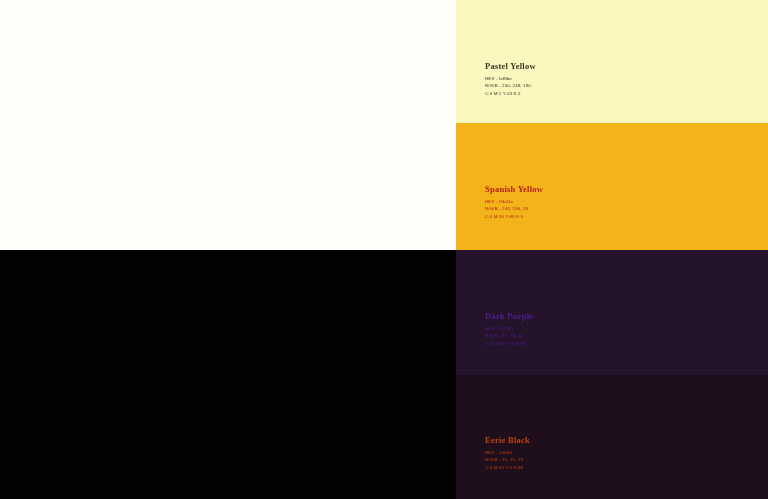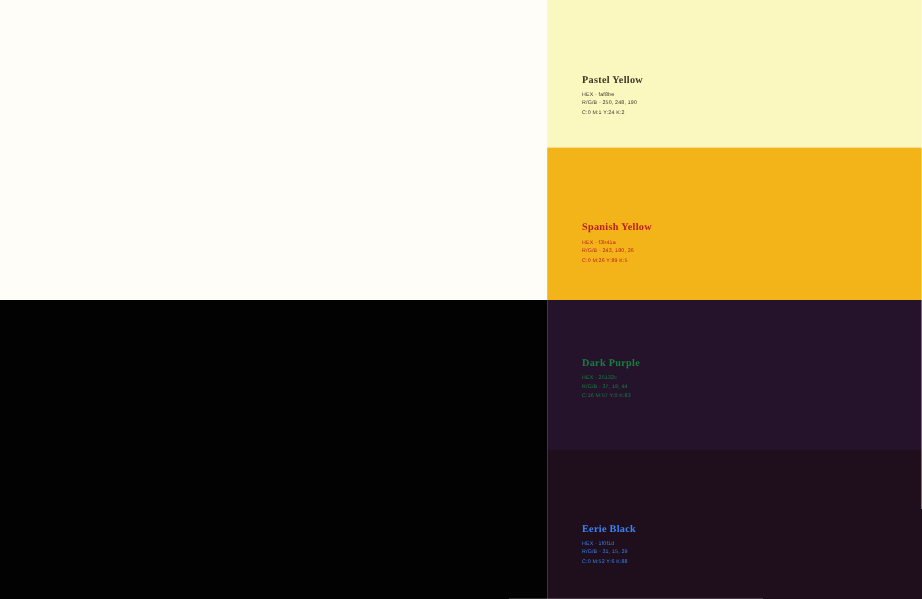--- a/index.html
+++ b/index.html
@@ -122,28 +122,28 @@
       <div class="spec-line">C:0 M:1 Y:24 K:2</div>
     </div>
 
     <div class="swatch-caption" style="top: 185px; color: #b91c1c;">
       <div class="swatch-name">Spanish Yellow</div>
       <div class="spec-line">HEX - f3b41a</div>
       <div class="spec-line">R/G/B - 243, 180, 26</div>
       <div class="spec-line">C:0 M:26 Y:89 K:5</div>
     </div>
 
-    <div class="swatch-caption" style="top: 298px; color: #15803d;">
+    <div class="swatch-caption" style="top: 312px; color: #4c1d95;">
       <div class="swatch-name">Dark Purple</div>
       <div class="spec-line">HEX - 25132c</div>
       <div class="spec-line">R/G/B - 37, 19, 44</div>
       <div class="spec-line">C:16 M:57 Y:0 K:83</div>
     </div>
 
-    <div class="swatch-caption" style="top: 436px; color: #3b82f6;">
+    <div class="swatch-caption" style="top: 436px; color: #c2410c;">
       <div class="swatch-name">Eerie Black</div>
       <div class="spec-line">HEX - 1f0f1d</div>
       <div class="spec-line">R/G/B - 31, 15, 29</div>
       <div class="spec-line">C:0 M:52 Y:6 K:88</div>
     </div>
 
   </div>
 </div>
 
 </body></html>

